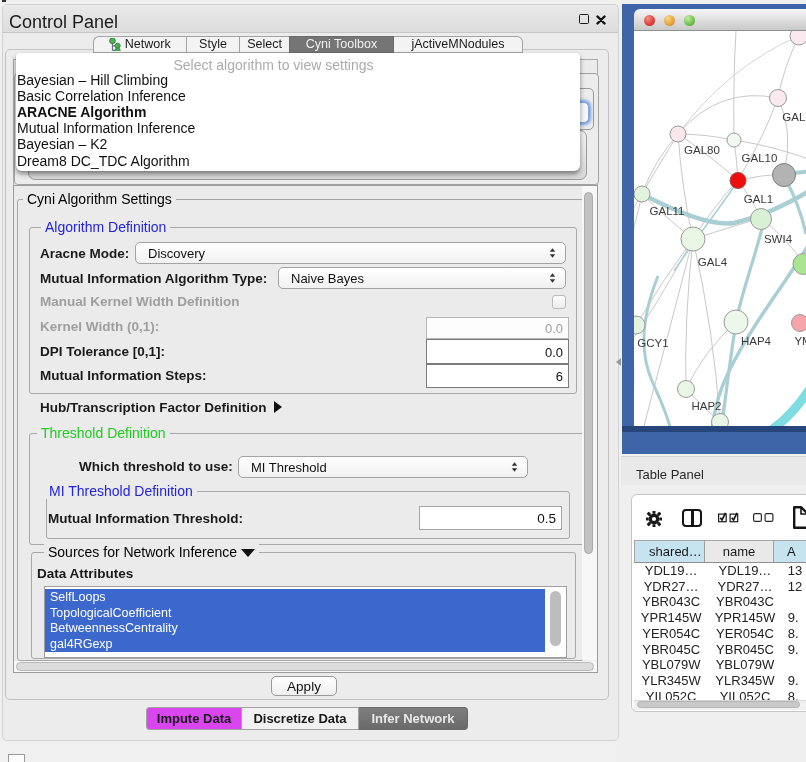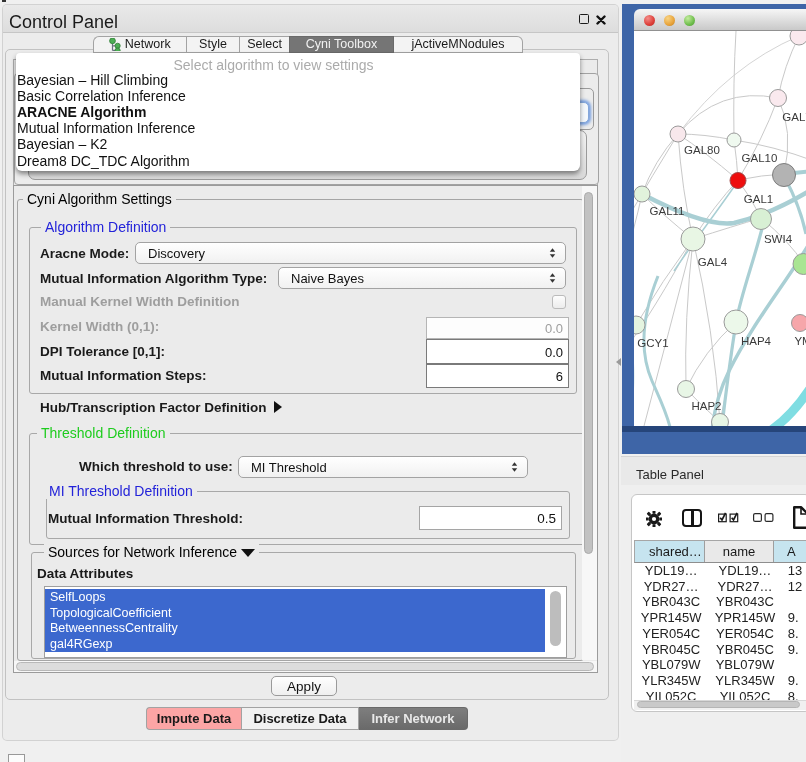--- a/index.html
+++ b/index.html
@@ -129,21 +129,21 @@
 <div class="ab" style="left:584px;top:192px;width:9px;height:362px;background:#C2C2C2;border:1px solid #ABABAB;border-radius:5px;box-sizing:border-box;"></div>
 <div class="ab" style="left:14px;top:661px;width:583px;height:11px;background:#F7F7F7;"></div>
 <div class="ab" style="left:16px;top:662px;width:578px;height:9px;background:#DCDCDC;border:1px solid #B8B8B8;border-radius:5px;box-sizing:border-box;"></div>
 
 <div class="ab" style="left:271px;top:676px;width:66px;height:20px;background:linear-gradient(#FEFEFE,#EFEFEF);
      border:1px solid #9A9A9A;border-radius:5px;box-sizing:border-box;text-align:center;">
   <span style="font-size:13.5px;color:#111;line-height:18px;">Apply</span>
 </div>
 
 <div class="ab" style="left:146px;top:707px;height:23px;display:flex;font-size:13px;font-weight:bold;">
-  <div style="width:95px;background:#fca5a5;border:1px solid #A2A2A2;border-right:none;border-radius:4px 0 0 4px;
+  <div style="width:95px;background:#d946ef;border:1px solid #A2A2A2;border-right:none;border-radius:4px 0 0 4px;
        text-align:center;line-height:21px;color:#1A1A1A;box-sizing:border-box;">Impute Data</div>
   <div style="width:118px;background:#F1F1F1;border:1px solid #A2A2A2;text-align:center;line-height:21px;color:#1A1A1A;box-sizing:border-box;">Discretize Data</div>
   <div style="width:109px;background:linear-gradient(#7E7E7E,#6A6A6A);border:1px solid #6A6A6A;border-left:none;border-radius:0 4px 4px 0;
        text-align:center;line-height:21px;color:#E9E9E9;box-sizing:border-box;">Infer Network</div>
 </div>
 
 <div class="ab" style="left:8px;top:754px;width:15px;height:12px;background:#FCFCFC;border:1px solid #999;"></div>
 
 <div class="ab" style="left:86px;top:36px;height:17px;display:flex;font-size:12.5px;">
   <div style="width:93px;background:#F3F3F3;border:1px solid #A3A3A3;border-right:none;border-radius:6px 0 0 0;

